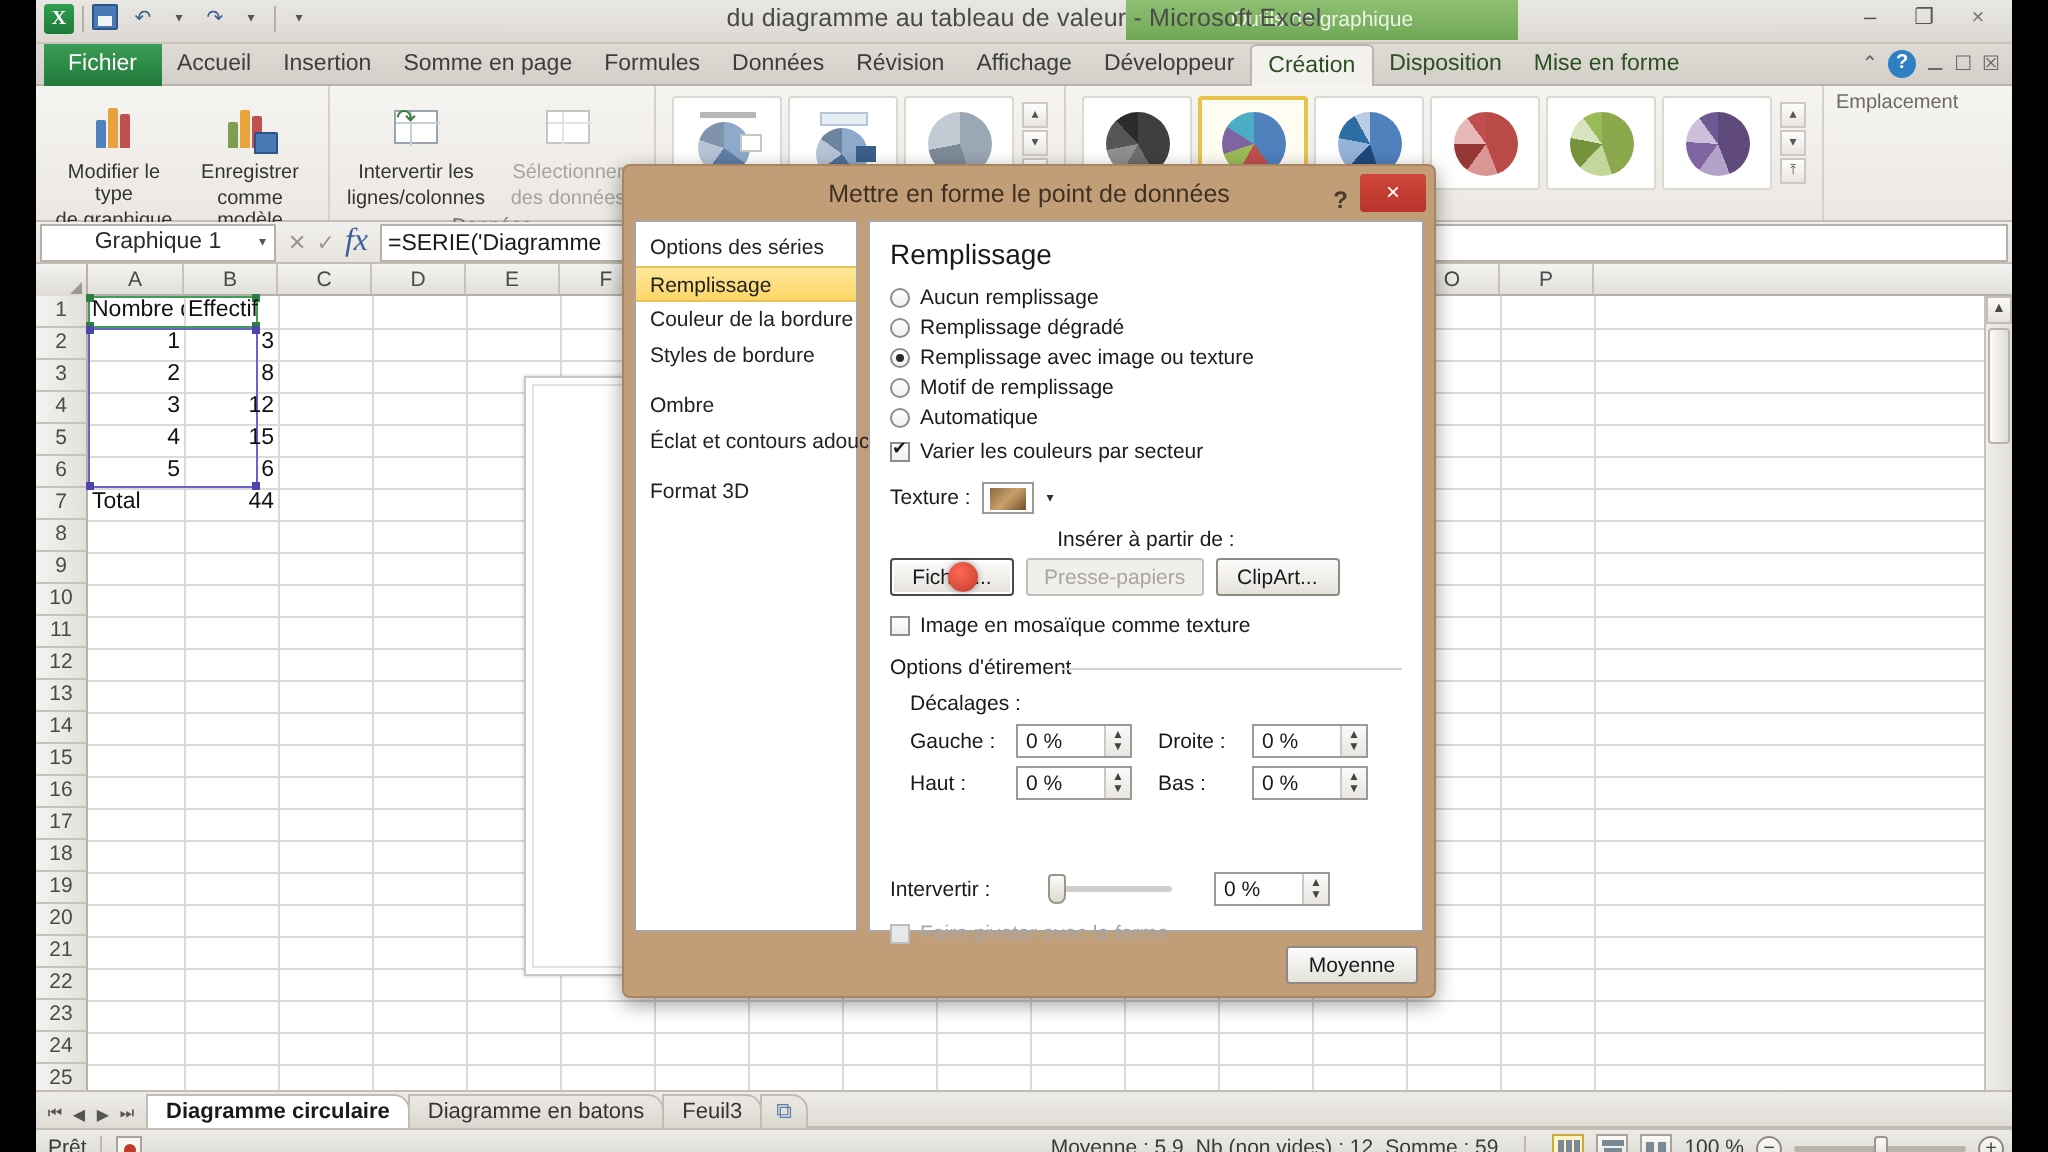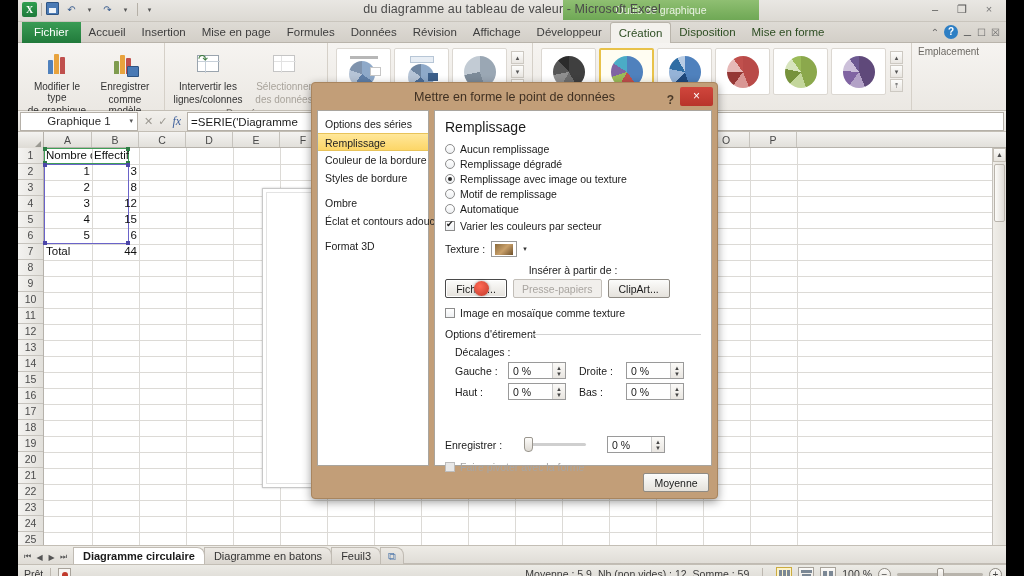--- a/index.html
+++ b/index.html
@@ -154,21 +154,21 @@
   }
   .namebox {
     width: 118px; height: 19px; margin-left: 2px;
     background: #fff; border: 1px solid #b5b0a8;
     display: flex; align-items: center; justify-content: center; position: relative;
     font-size: 11.5px; color: #2b2b2b;
   }
   .namebox .cv { position: absolute; right: 4px; font-size: 7px; color: #555; }
   .fbtns { display: flex; align-items: center; gap: 5px; padding: 0 6px; }
   .fbtns span { font-size: 11px; color: #9b9790; }
-  .fbtns .fx { font-family: "Liberation Serif", serif; font-style: italic; color: #3d5f9b; font-size: 12px; text-align: center; }
+  .fbtns .fx { font-family: "Liberation Serif", serif; font-style: italic; color: #3d5f9b; font-size: 16px; text-align: center; }
   .finput {
     flex: 1; height: 19px; background: #fff; border: 1px solid #b5b0a8;
     font-size: 11.5px; color: #1a1a1a; line-height: 18px; padding-left: 3px;
     overflow: hidden; white-space: nowrap; margin-right: 2px;
   }
 
   
   .sheetwrap { position: relative; height: 413px; background: #fff; overflow: hidden; }
   .colhdr {
     display: flex; height: 16px;
@@ -394,21 +394,21 @@
       <div>❐</div>
       <div class="cls">×</div>
     </div>
   </div>
 
   <div class="tabrow">
     <div class="tabs">
       <div class="tab file">Fichier</div>
       <div class="tab">Accueil</div>
       <div class="tab">Insertion</div>
-      <div class="tab">Mise en page</div>
+      <div class="tab">Somme en page</div>
       <div class="tab">Formules</div>
       <div class="tab">Données</div>
       <div class="tab">Révision</div>
       <div class="tab">Affichage</div>
       <div class="tab">Développeur</div>
       <div class="ctx-tabs">
         <div class="tab active">Création</div>
         <div class="tab">Disposition</div>
         <div class="tab">Mise en forme</div>
       </div>
@@ -852,21 +852,21 @@
               <div class="val">0 %</div>
               <div class="arrows">
                   <i>▲</i>
                   <i>▼</i>
                 </div>
             </div>
           </div>
         </div>
 
         <div class="dec-row" style="margin-top:36px;">
-          <label style="width:74px;">Enregistrer :</label>
+          <label style="width:74px;">Intervertir :</label>
           <div class="trk">
               <div class="th"></div>
             </div>
           <div class="spin" style="margin-left:16px;">
             <div class="val">0 %</div>
             <div class="arrows">
                 <i>▲</i>
                 <i>▼</i>
               </div>
           </div>

